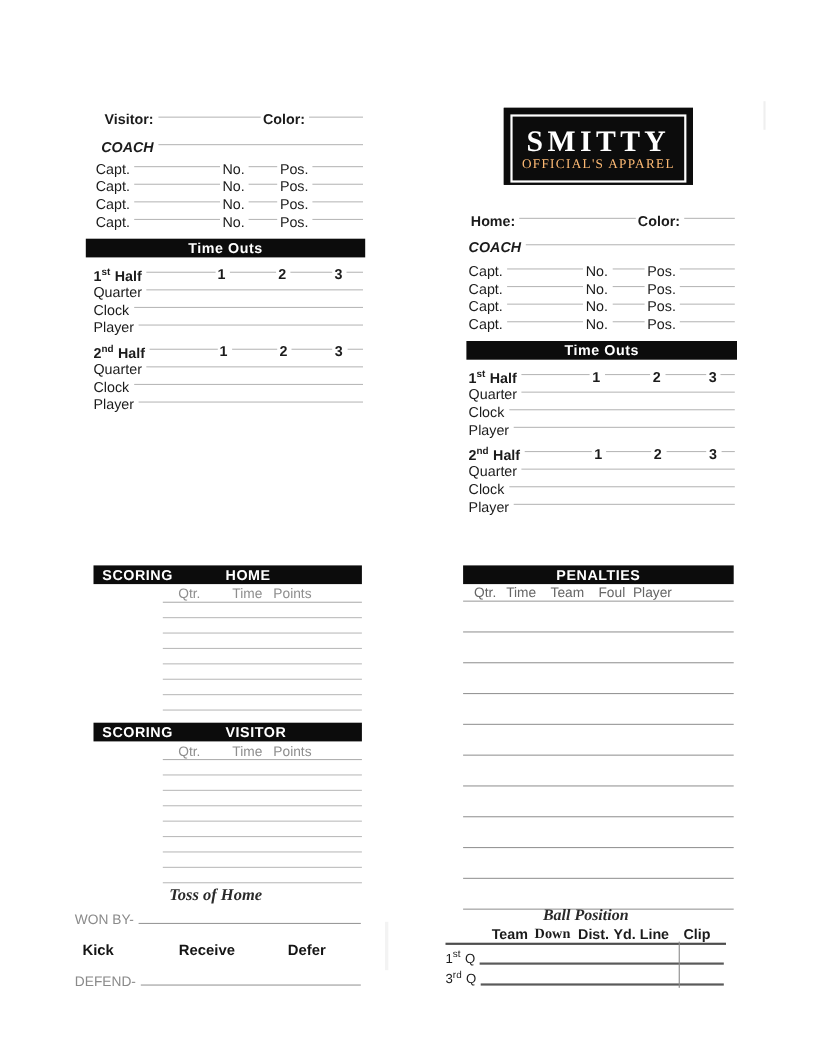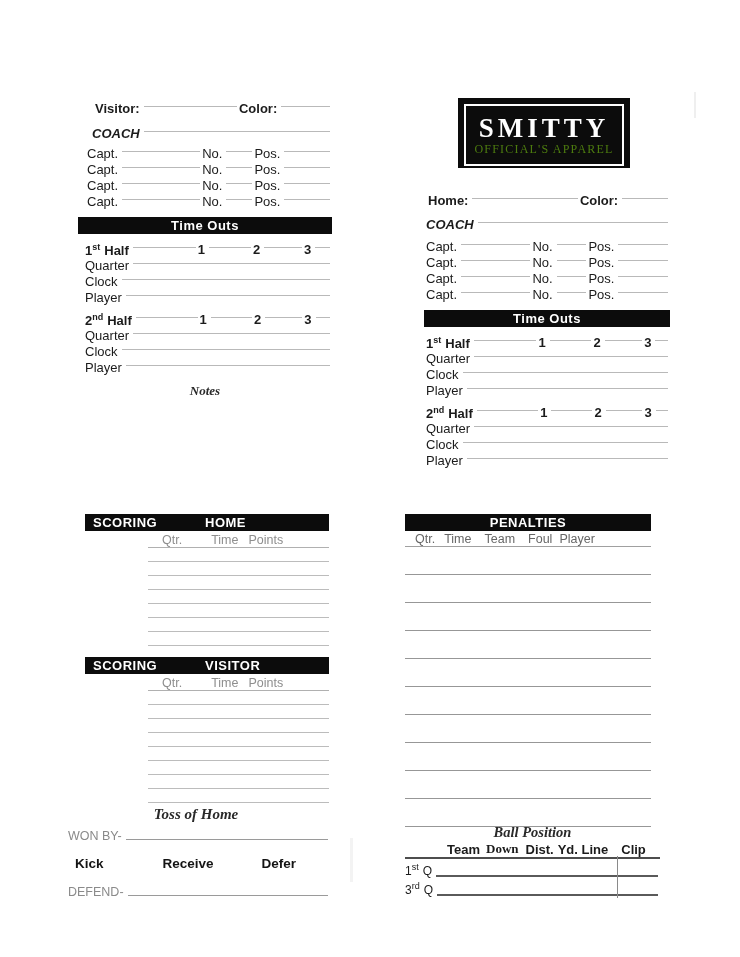--- a/index.html
+++ b/index.html
@@ -15,21 +15,21 @@
   .bar2 span{position:absolute;top:0;height:17px;display:flex;align-items:center;}
   .sup{font-size:9px;vertical-align:5px;}
   .halfword{margin-left:4px;}
   .num{font-weight:700;}
   
   .logo{width:160px;height:58px;background:#0c0c0c;border:3px solid #0c0c0c;padding:3px;}
   .logo-inner{border:2px solid #ffffff;height:100%;display:flex;flex-direction:column;
               align-items:center;justify-content:center;}
   .logo-title{font-family:"Liberation Serif",serif;font-weight:700;font-size:27px;line-height:27px;
               color:#ffffff;letter-spacing:4px;}
-  .logo-sub{font-family:"Liberation Serif",serif;font-size:12px;line-height:14px;color:#4d7c0f;
+  .logo-sub{font-family:"Liberation Serif",serif;font-size:12px;line-height:14px;color:#fdba74;
             letter-spacing:1.2px;}
   
   .sc-head{display:flex;align-items:flex-end;height:14px;font-size:12.5px;color:#8e8e8e;
            margin-left:63px;border-bottom:1px solid #b0b0b0;}
   .sc-line{height:13px;border-bottom:1px solid #bcbcbc;margin-left:63px;}
   .pen-head{display:flex;align-items:flex-end;height:15px;font-size:12.5px;color:#666666;
             border-bottom:1px solid #a0a0a0;}
   .pen-line{height:27px;border-bottom:1px solid #979797;}
   .serif-it{font-family:"Liberation Serif",serif;font-style:italic;font-weight:600;}
   
@@ -130,21 +130,20 @@
       <span class="fl"></span>
     </div>
     <div class="frow" style="padding-left:7px;">
       <span>Clock</span>
       <span class="fl"></span>
     </div>
     <div class="frow" style="padding-left:7px;">
       <span>Player</span>
       <span class="fl"></span>
     </div>
-    <div class="serif-it" style="text-align:center;font-size:13px;margin-top:8px;color:#2a2a2a;">Notes</div>
   </div>
 
   <div class="card" style="left:424px;top:92px;width:246px;">
     <div class="logo" style="margin:6px 0 0 34px;">
       <div class="logo-inner">
         <div class="logo-title">SMITTY</div>
         <div class="logo-sub">OFFICIAL'S APPAREL</div>
       </div>
     </div>
     <div class="frow" style="padding-left:4px;margin-top:24px;">
@@ -275,21 +274,21 @@
         <div class="sc-line"></div>
         <div class="sc-line"></div>
         <div class="sc-line"></div>
         <div class="sc-line"></div>
         <div class="sc-line"></div>
         <div class="sc-line"></div>
         <div class="sc-line"></div>
       </div>
   </div>
 
-  <div class="card" style="left:405px;top:514px;width:246px;">
+  <div class="card" style="left:421px;top:514px;width:246px;">
     <div class="bar">PENALTIES</div>
     <div class="pen-head">
       <span style="margin-left:10px;">Qtr.</span>
       <span style="margin-left:9px;">Time</span>
       <span style="margin-left:13px;">Team</span>
       <span style="margin-left:13px;">Foul</span>
       <span style="margin-left:7px;">Player</span>
     </div>
     <div>
         <div class="pen-line"></div>

